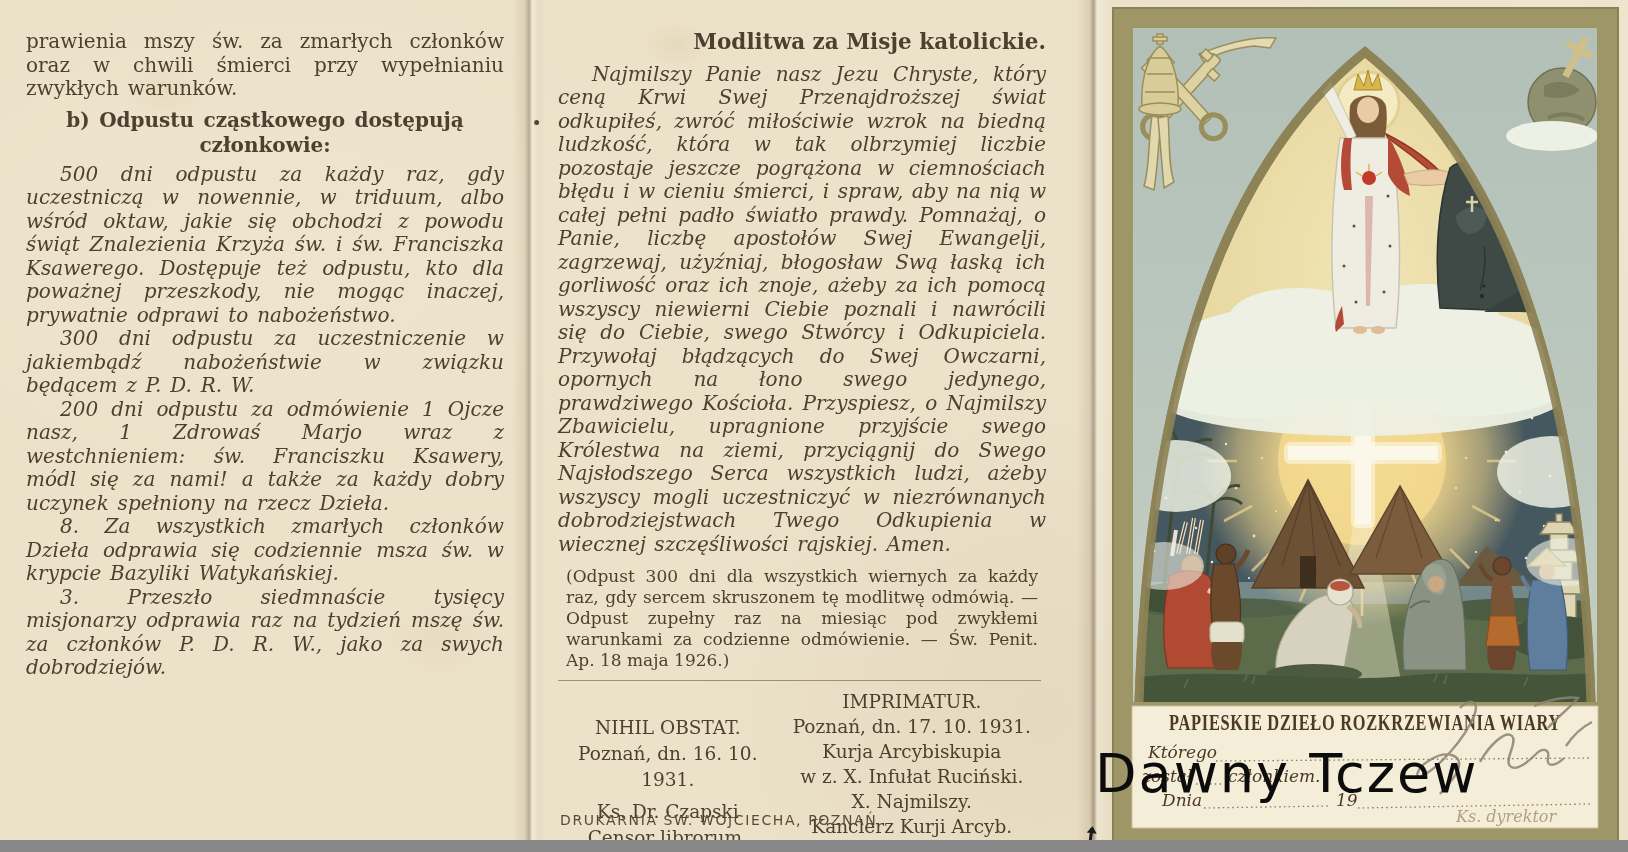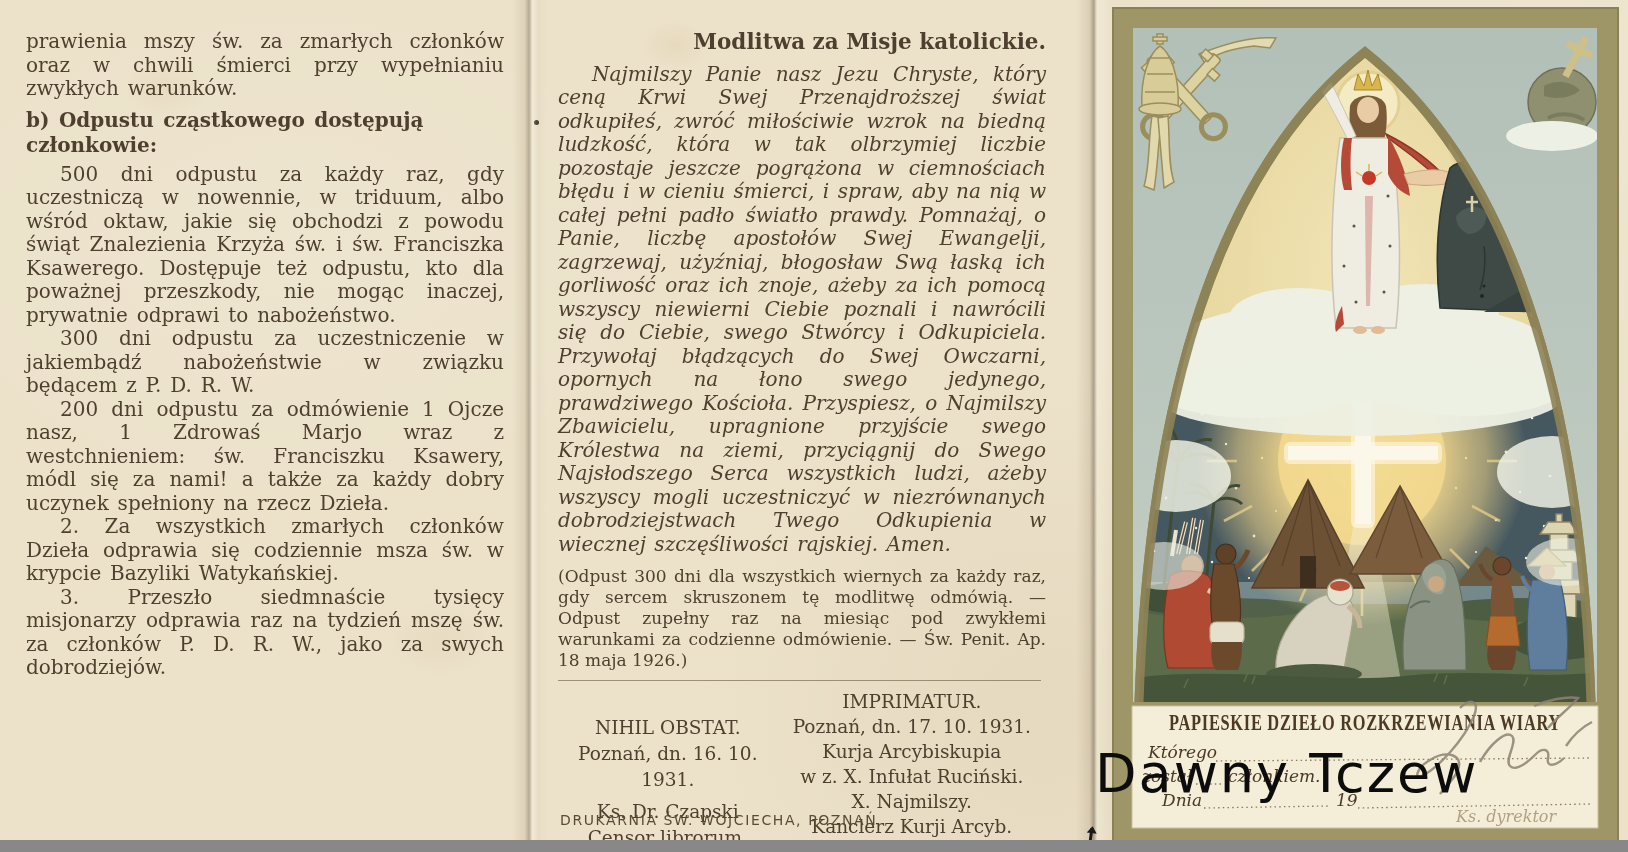--- a/index.html
+++ b/index.html
@@ -11,27 +11,27 @@
       #ece2ca;
     font-family:"DejaVu Serif","Liberation Serif",serif;color:#4e3f2e;}
   
   .crease{position:absolute;top:0;bottom:0;width:34px;pointer-events:none;}
   .crease-1{left:512px;background:linear-gradient(90deg,rgba(130,105,70,0) 0%,rgba(130,105,70,.14) 38%,rgba(80,62,40,.34) 50%,rgba(255,255,244,.28) 60%,rgba(130,105,70,.05) 78%,rgba(130,105,70,0) 100%);}
   .crease-2{left:1076px;background:linear-gradient(90deg,rgba(130,105,70,0) 0%,rgba(130,105,70,.16) 40%,rgba(70,55,35,.38) 52%,rgba(255,255,244,.25) 62%,rgba(130,105,70,0) 100%);}
   .stain{position:absolute;border-radius:50%;pointer-events:none;}
   
   .panel-left{position:absolute;left:26px;top:30px;width:478px;font-size:20px;line-height:23.5px;text-align:justify;word-spacing:2.5px;}
   .panel-left p{margin:0;}
-  .ind{text-indent:34px;}
-  .h-center{font-weight:bold;text-align:left;line-height:25px;margin:7px 0 5px;text-indent:0;}
+  .ind{text-indent:34px;font-style:italic;}
+  .h-center{font-weight:bold;text-align:center;line-height:25px;margin:7px 0 5px;text-indent:0;}
   
   .panel-middle{position:absolute;left:558px;top:30px;width:488px;font-size:20px;line-height:23.5px;}
   .m-title{font-size:21.5px;font-weight:bold;text-align:right;margin:0 0 9px;}
   .prayer{margin:0;text-indent:34px;text-align:justify;word-spacing:2px;font-style:italic;}
-  .note{margin:10px 0 0;font-size:17px;line-height:21px;text-align:justify;}
+  .note{margin:10px 8px 0;font-size:17px;line-height:21px;text-align:justify;}
   .rule{margin-top:9px;border-top:1.5px solid rgba(95,75,52,.55);width:99%;}
   .m-footer{display:flex;margin-top:8px;}
   .fcol-l{width:45%;padding-top:26px;text-align:center;font-size:18.5px;line-height:26px;}
   .fcol-r{width:55%;text-align:center;font-size:18.5px;line-height:25px;}
   .it{}
   .gap-sm{display:block;height:6px;}
   .printer{position:absolute;left:560px;top:812px;font-family:"DejaVu Sans","Liberation Sans",sans-serif;font-size:14px;letter-spacing:1.6px;color:#5a4a36;}
   .ls-gap{display:inline-block;width:34px;}
   .ink-dot{position:absolute;width:5px;height:5px;border-radius:50%;background:#3c3228;}
   
@@ -52,21 +52,21 @@
 
   <div class="panel-left">
     <p>prawienia mszy św. za zmarłych członków oraz w chwili śmierci przy wypełnianiu zwykłych warunków.</p>
     <div class="h-center">
       <span>b) Odpustu cząstkowego dostępują</span><br>
       <span>członkowie:</span>
     </div>
     <p class="ind">500 dni odpustu za każdy raz, gdy uczestniczą w nowennie, w triduum, albo wśród oktaw, jakie się obchodzi z powodu świąt Znalezienia Krzyża św. i św. Franciszka Ksawerego. Dostępuje też odpustu, kto dla poważnej przeszkody, nie mogąc inaczej, prywatnie odprawi to nabożeństwo.</p>
     <p class="ind">300 dni odpustu za uczestniczenie w jakiembądź nabożeństwie w związku będącem z P. D. R. W.</p>
     <p class="ind">200 dni odpustu za odmówienie 1 Ojcze nasz, 1 Zdrowaś Marjo wraz z westchnieniem: św. Franciszku Ksawery, módl się za nami! a także za każdy dobry uczynek spełniony na rzecz Dzieła.</p>
-    <p class="ind">2. Za wszystkich zmarłych członków Dzieła odprawia się codziennie msza św. w krypcie Bazyliki Watykańskiej.</p>
+    <p class="ind">8. Za wszystkich zmarłych członków Dzieła odprawia się codziennie msza św. w krypcie Bazyliki Watykańskiej.</p>
     <p class="ind">3. Przeszło siedmnaście tysięcy misjonarzy odprawia raz na tydzień mszę św. za członków P. D. R. W., jako za swych dobrodziejów.</p>
   </div>
 
   <div class="panel-middle">
     <div class="m-title">Modlitwa za Misje katolickie.</div>
     <p class="prayer">Najmilszy Panie nasz Jezu Chryste, który ceną Krwi Swej Przenajdroższej świat odkupiłeś, zwróć miłościwie wzrok na biedną ludzkość, która w tak olbrzymiej liczbie pozostaje jeszcze pogrążona w ciemnościach błędu i w cieniu śmierci, i spraw, aby na nią w całej pełni padło światło prawdy. Pomnażaj, o Panie, liczbę apostołów Swej Ewangelji, zagrzewaj, użyźniaj, błogosław Swą łaską ich gorliwość oraz ich znoje, ażeby za ich pomocą wszyscy niewierni Ciebie poznali i nawrócili się do Ciebie, swego Stwórcy i Odkupiciela. Przywołaj błądzących do Swej Owczarni, opornych na łono swego jedynego, prawdziwego Kościoła. Przyspiesz, o Najmilszy Zbawicielu, upragnione przyjście swego Królestwa na ziemi, przyciągnij do Swego Najsłodszego Serca wszystkich ludzi, ażeby wszyscy mogli uczestniczyć w niezrównanych dobrodziejstwach Twego Odkupienia w wiecznej szczęśliwości rajskiej.   Amen.</p>
     <p class="note">(Odpust 300 dni dla wszystkich wiernych za każdy raz, gdy sercem skruszonem tę modlitwę odmówią. — Odpust zupełny raz na miesiąc pod zwykłemi warunkami za codzienne odmówienie. — Św. Penit. Ap. 18 maja 1926.)</p>
     <div class="rule"></div>
     <div class="m-footer">
       <div class="fcol-l">

